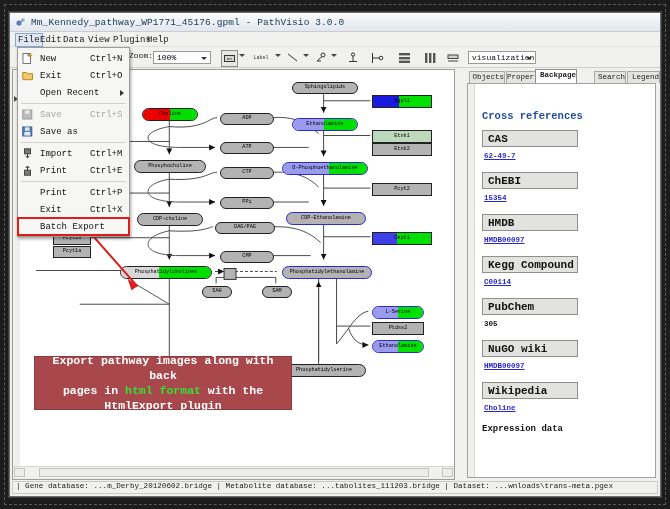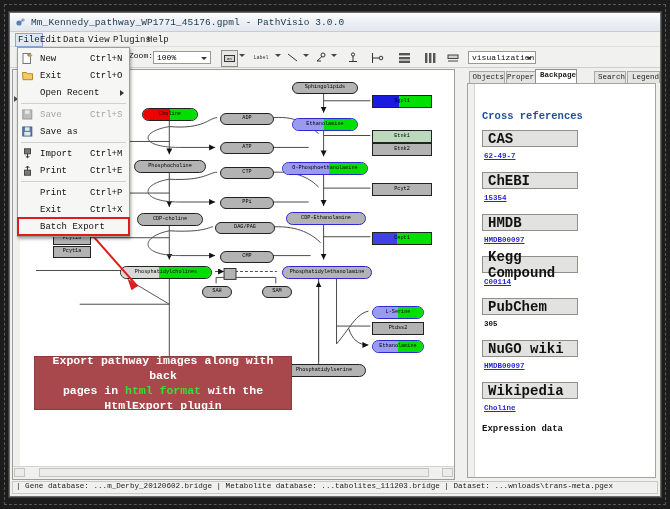--- a/index.html
+++ b/index.html
@@ -111,21 +111,21 @@
     font-size:7.5px;line-height:11px;text-align:right;color:#1b1b1b;}
   .tab.sel{top:0;height:14px;background:#fff;border-color:#8e8e8a;font-weight:bold;}
   .panelbody{position:absolute;left:8px;top:14px;right:2px;bottom:2px;
     background:#fff;border:1px solid #a2a29e;box-sizing:border-box;overflow:hidden;}
   .panel-leftrail{position:absolute;left:0;top:0;width:6px;bottom:0;background:#f0f0ef;
     border-right:1px solid #d6d6d2;}
   .xref-title{position:absolute;left:14px;top:26px;font-size:10.5px;font-weight:bold;
     color:#1f4e9c;}
   .xbox{position:absolute;left:14px;width:96px;height:17px;background:#e2e2e0;
     border:1px solid #8f8f8b;box-sizing:border-box;display:flex;align-items:center;
-    padding-left:5px;font-size:14px;font-weight:bold;color:#111;}
+    padding-left:5px;font-size:11px;font-weight:bold;color:#111;}
   .xval{position:absolute;left:16px;font-size:7.5px;color:#2727d8;
     text-decoration:underline;font-weight:bold;}
   .xval.plain{color:#111;text-decoration:none;}
   .expr{position:absolute;left:14px;font-size:9px;font-weight:bold;color:#111;}
 
   
   .statusbar{position:absolute;left:2px;right:2px;bottom:2px;height:13px;
     background:#f0f0ef;border:1px solid #c9c9c5;box-sizing:border-box;
     display:flex;align-items:flex-start;padding-left:3px;font-size:7.6px;color:#1a1a1a;
     white-space:nowrap;}

